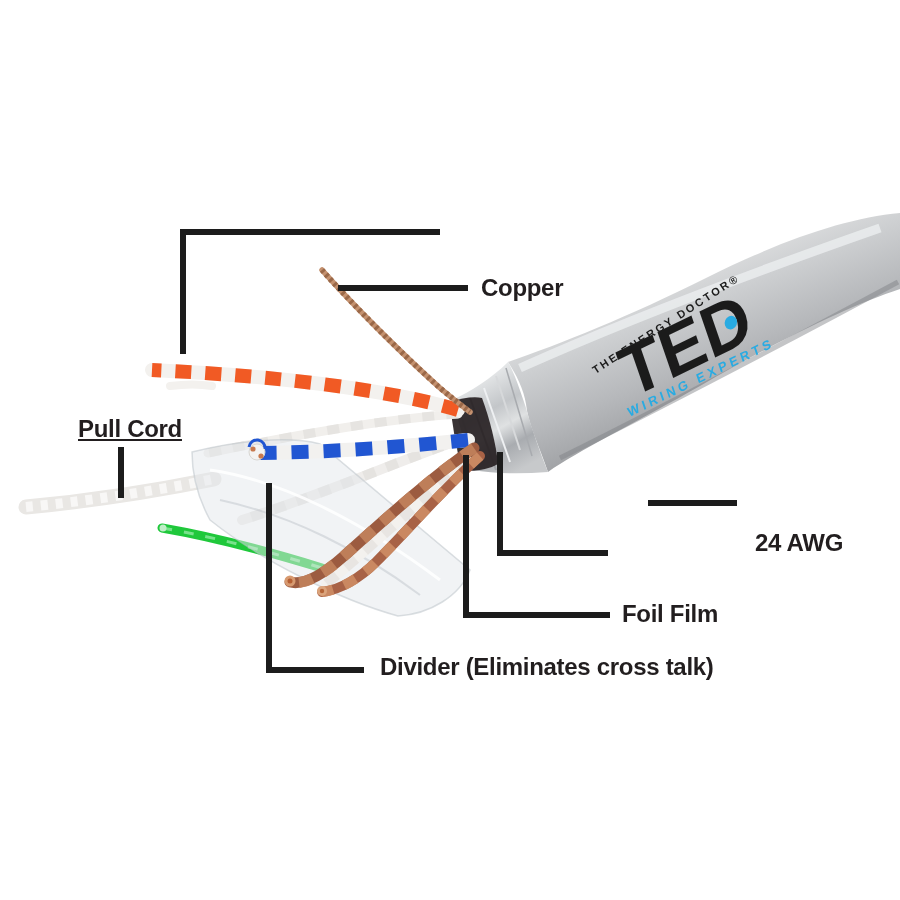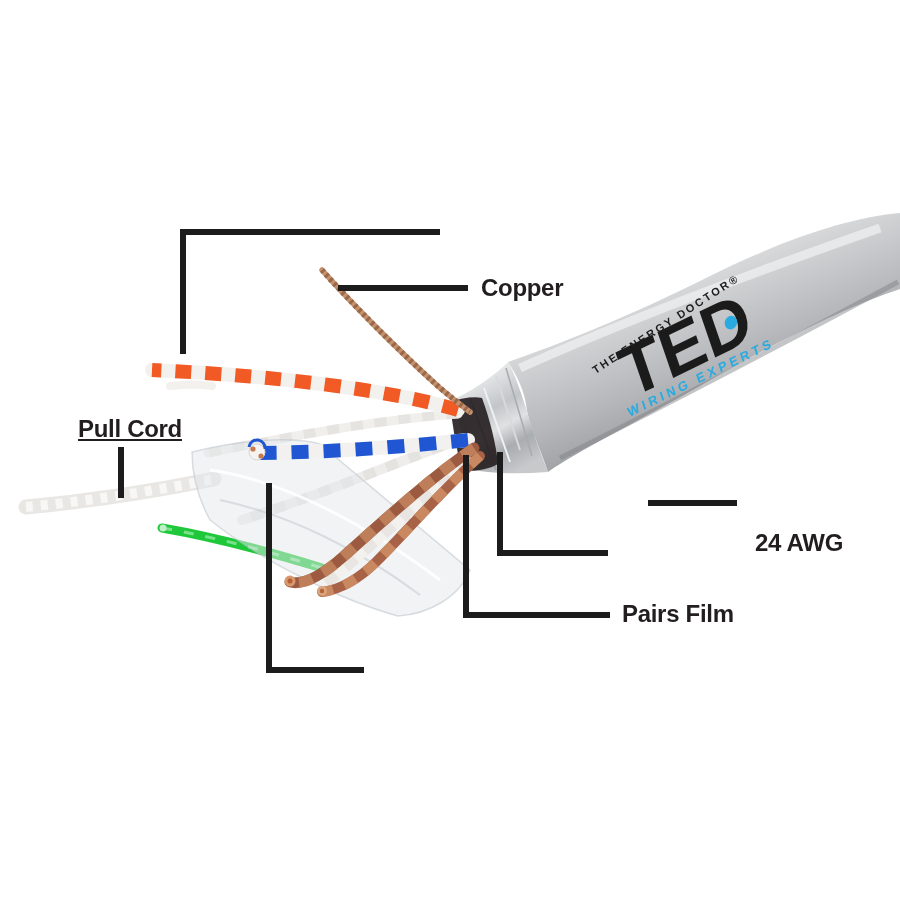--- a/index.html
+++ b/index.html
@@ -135,15 +135,16 @@
 
   <div class="logo">
     <div class="logo-top">THE ENERGY DOCTOR®</div>
     <div class="logo-name"><span>TED</span><span class="logo-dot"></span></div>
     <div class="logo-sub">WIRING EXPERTS</div>
   </div>
 
   <div class="label" id="lbl-drain">Copper</div>
   <div class="label" id="lbl-pull-cord">Pull Cord</div>
   <div class="label" id="lbl-awg">24 AWG</div>
-  <div class="label" id="lbl-inner">Pairs Film</div>
+  <div class="label" id="lbl-inner">Foil Film</div>
+  <div class="label" id="lbl-divider">Divider (Eliminates cross talk)</div>
 
 </div>
 
 </body></html>

